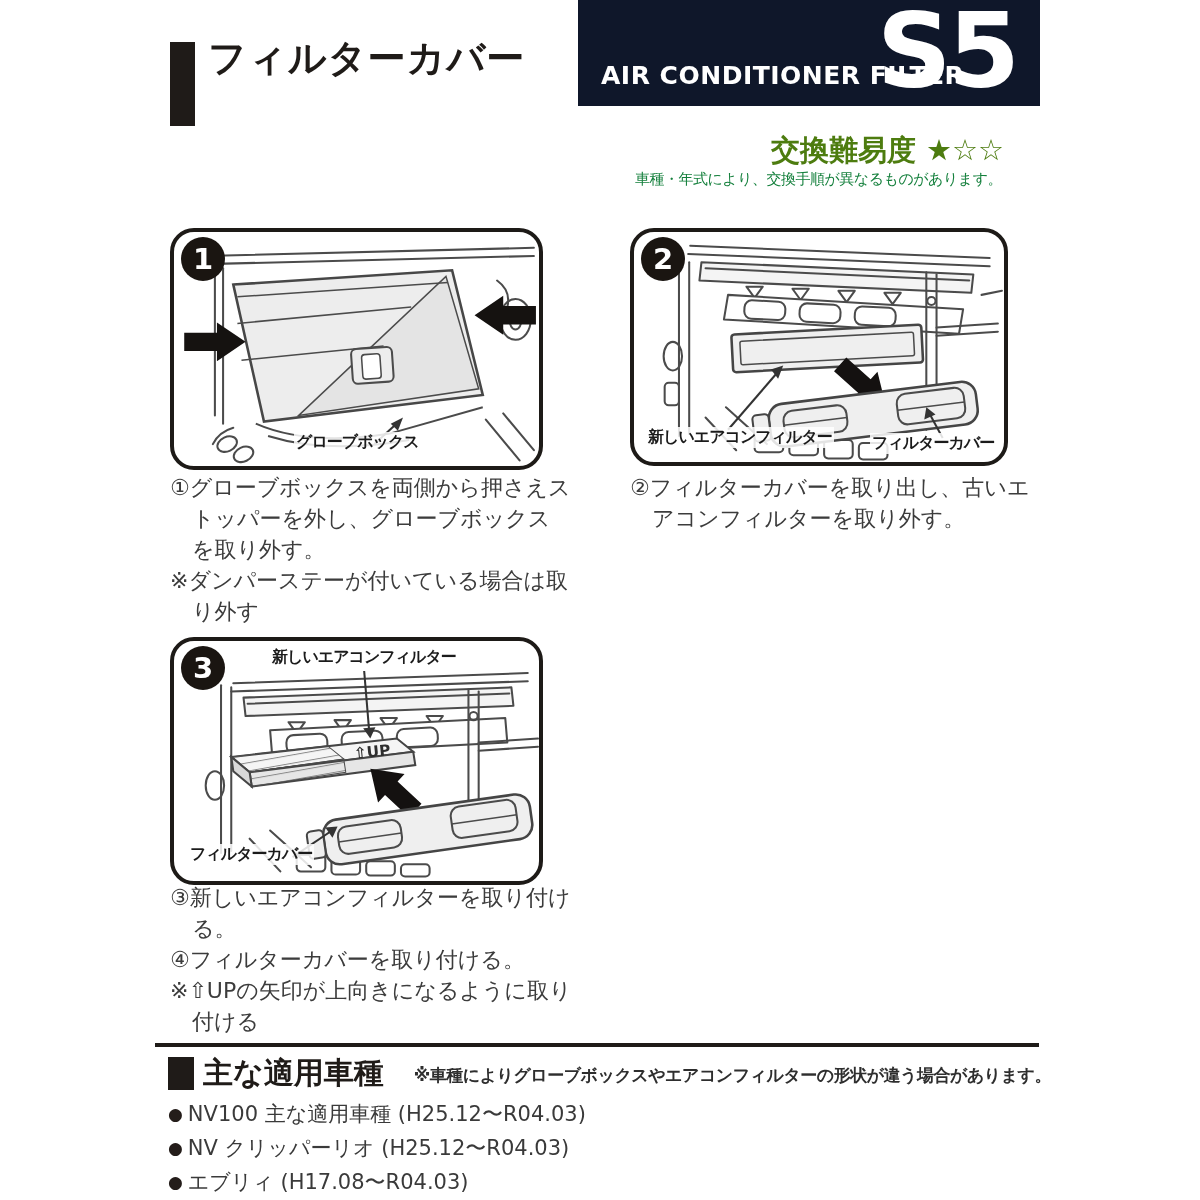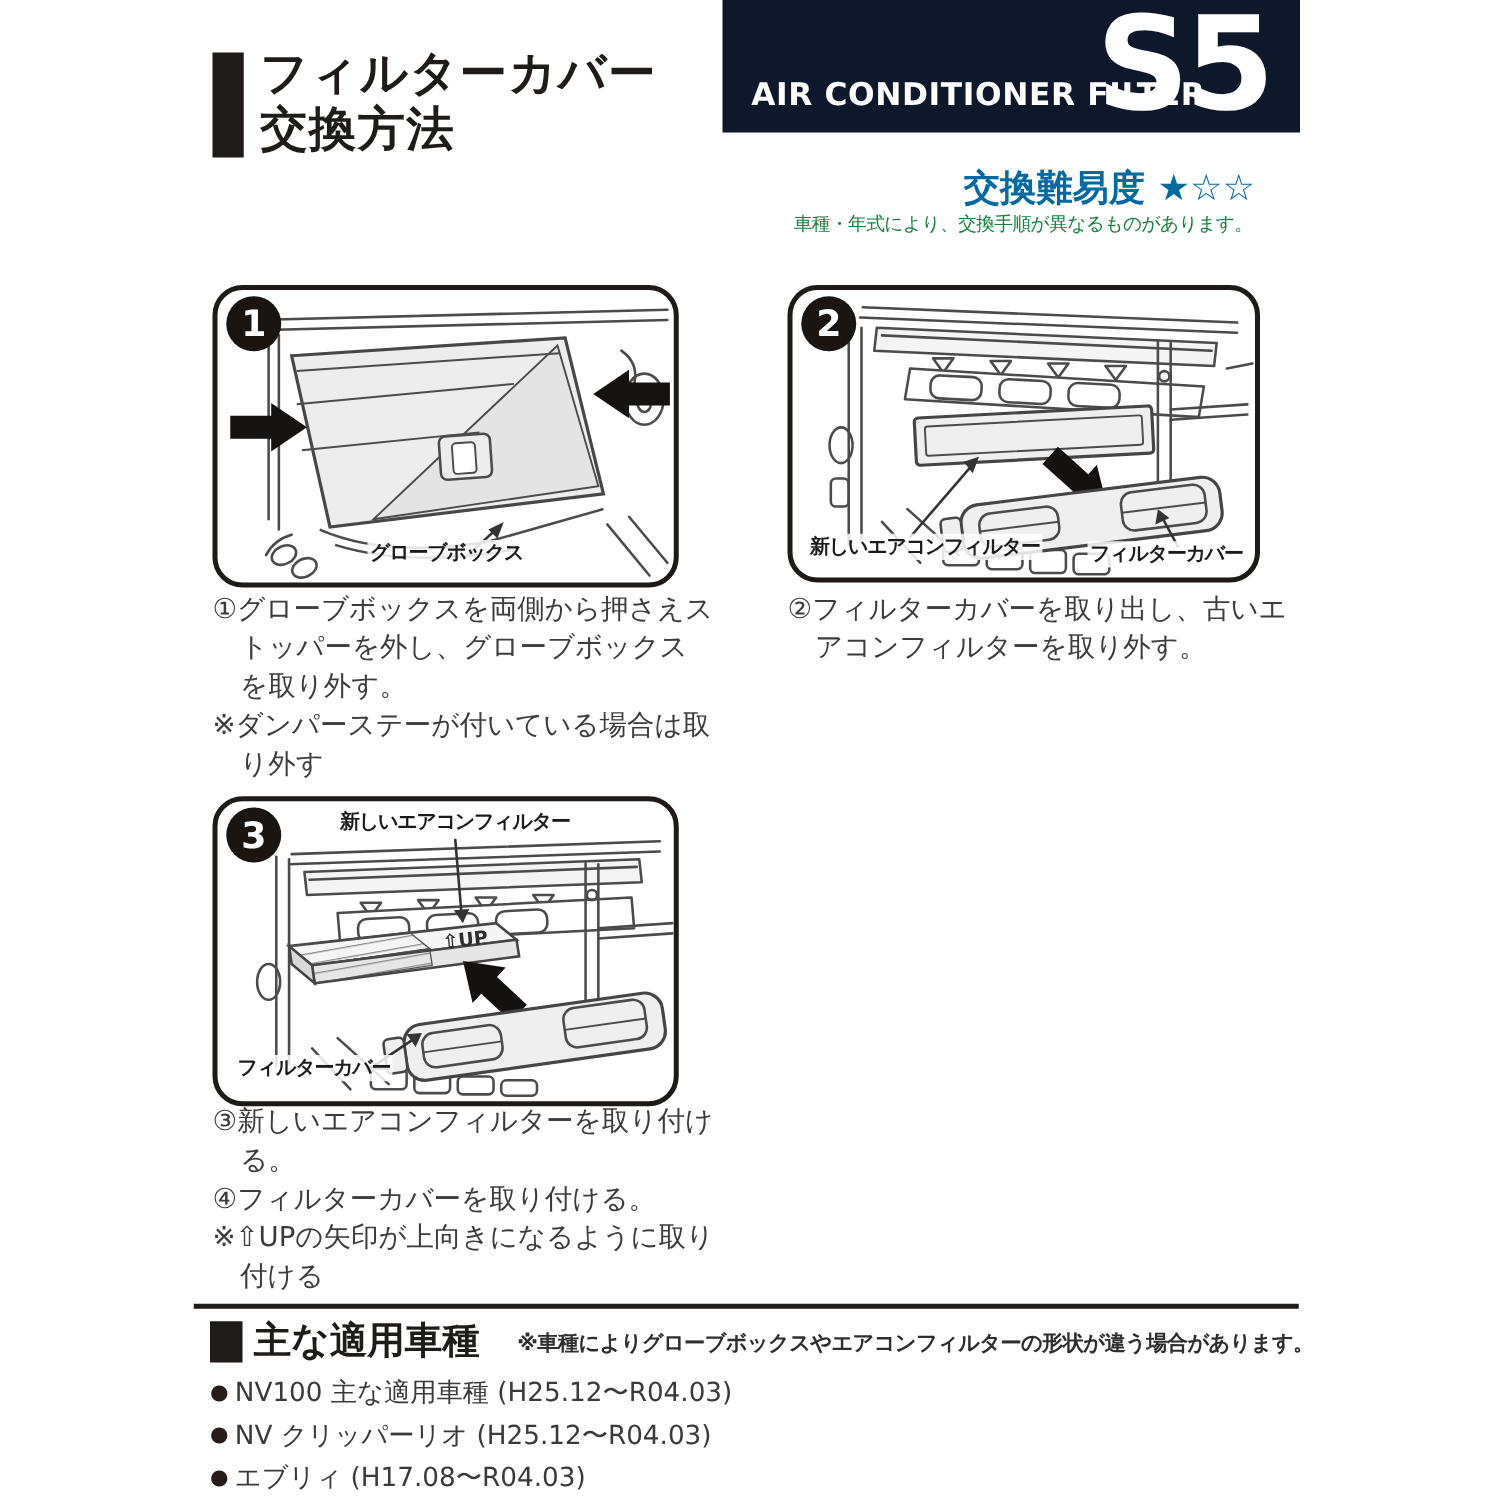--- a/index.html
+++ b/index.html
@@ -13,21 +13,21 @@
   
   .title-bar{position:absolute;left:170px;top:42px;width:25px;height:84px;background:#1f1b18;}
   .title-text{position:absolute;left:208px;top:36px;font-size:38px;line-height:45px;
     font-weight:900;color:#1f1b18;letter-spacing:1px;white-space:nowrap;}
   .banner{position:absolute;left:578px;top:0;width:462px;height:106px;background:#0f172a;}
   .banner-label{position:absolute;left:23px;bottom:16px;color:#fff;font-size:25px;
     font-weight:700;letter-spacing:0.5px;white-space:nowrap;}
   .banner-code{position:absolute;right:24px;top:-14px;color:#fff;font-size:104px;
     font-weight:900;letter-spacing:-4px;line-height:130px;}
   .difficulty{position:absolute;right:196px;top:131px;font-size:29px;font-weight:900;
-    color:#0369a1;white-space:nowrap;}
+    color:#4d7c0f;white-space:nowrap;}
   .difficulty-note{position:absolute;right:198px;top:170px;font-size:15px;color:#15803d;
     letter-spacing:-0.5px;white-space:nowrap;}
 
   
   .panel{position:absolute;background:#fff;border:4px solid #1d1a17;border-radius:24px;}
   .panel-1{left:170px;top:228px;width:365px;height:234px;}
   .panel-2{left:630px;top:228px;width:370px;height:230px;}
   .panel-3{left:170px;top:637px;width:365px;height:240px;}
   .panel svg{position:absolute;left:0;top:0;width:100%;height:100%;}
   .badge{position:absolute;left:7px;top:5px;width:44px;height:44px;border-radius:50%;
@@ -57,21 +57,20 @@
   .vehicles .bullet{font-size:17px;color:#241d1a;margin-right:5px;}
 </style>
 </head>
 <body>
 
 <div class="page">
 
   <div class="title-bar"></div>
   <div class="title-text">
     <div>フィルターカバー</div>
-    <div>交換方法</div>
   </div>
 
   <div class="banner">
     <div class="banner-label">AIR CONDITIONER FILTER</div>
     <div class="banner-code">S5</div>
   </div>
 
   <div class="difficulty">交換難易度 ★☆☆</div>
   <div class="difficulty-note">車種・年式により、交換手順が異なるものがあります。</div>
 

